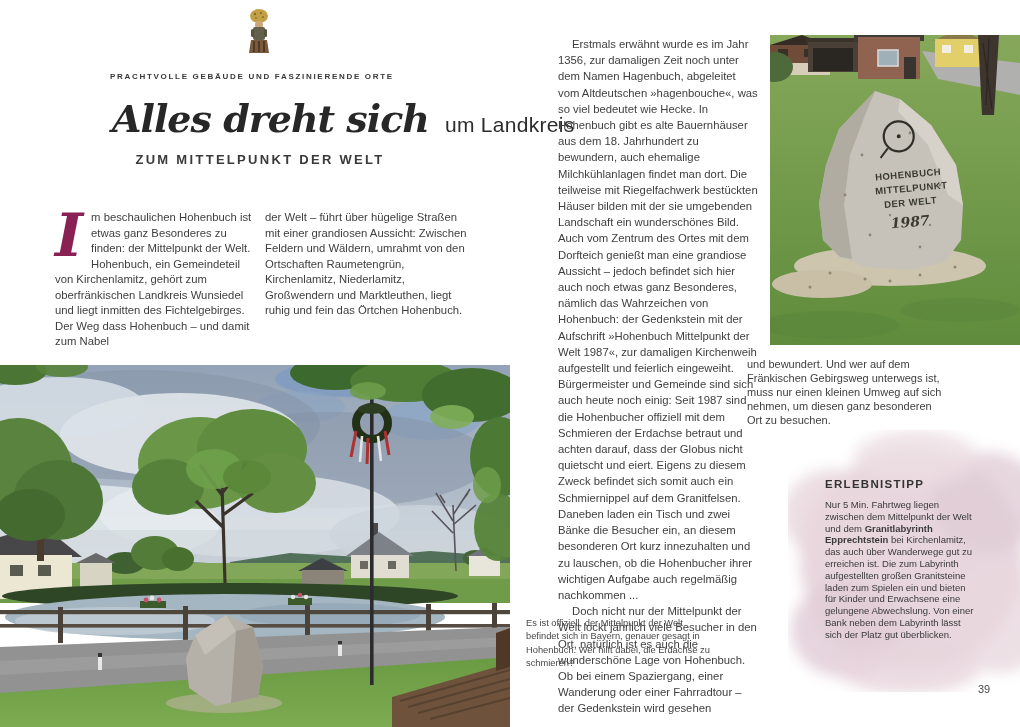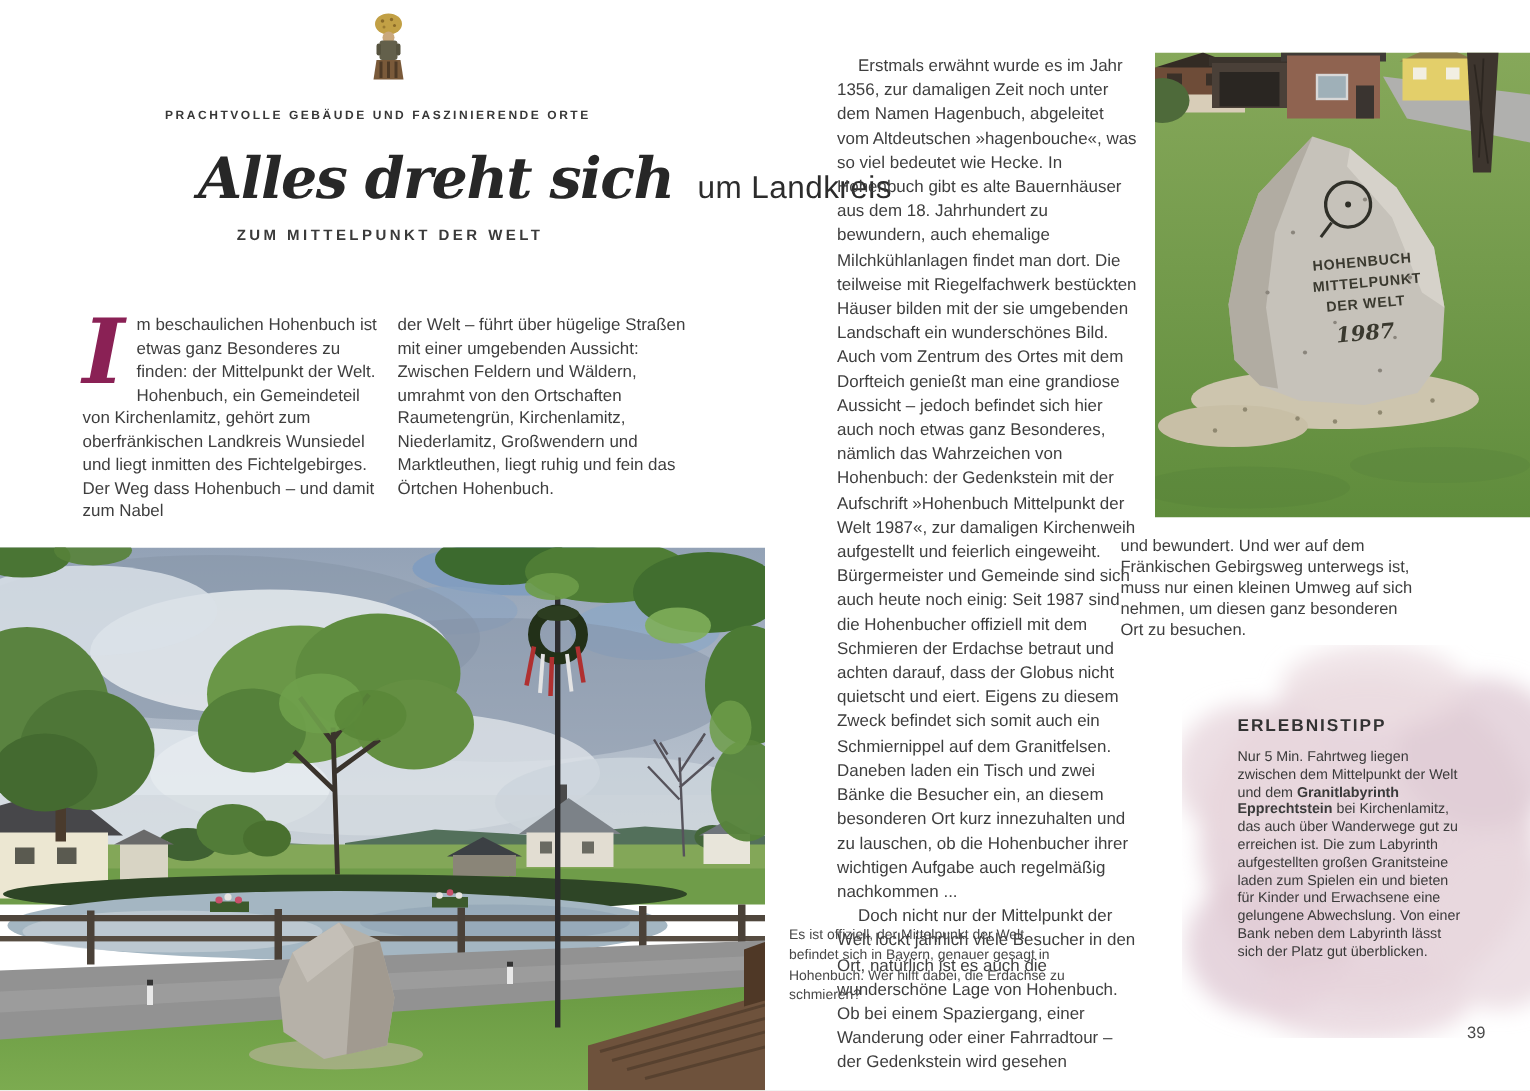--- a/index.html
+++ b/index.html
@@ -12,26 +12,26 @@
   .kicker{
     position:absolute;left:110px;top:72px;width:300px;
     font-size:8px;font-weight:700;letter-spacing:1.7px;color:#383838;
   }
   .title-row{
     position:absolute;left:112px;top:96px;width:420px;
     display:flex;align-items:baseline;gap:16px;white-space:nowrap;
   }
   .title-script{
     font-family:"DejaVu Serif",serif;font-style:italic;font-weight:700;
-    font-size:38px;color:#272727;letter-spacing:-1px;margin-left:20px;
+    font-size:38px;color:#272727;letter-spacing:-1px;
   }
   .title-plain{font-size:21px;font-weight:400;color:#2c2c2c;letter-spacing:.3px;}
   .subtitle{
     position:absolute;left:112px;top:152px;width:296px;text-align:center;
-    font-size:10px;font-weight:700;letter-spacing:2.3px;color:#3a3a3a;
+    font-size:13px;font-weight:700;letter-spacing:2.3px;color:#3a3a3a;
   }
   .intro-col{
     position:absolute;top:210px;font-size:11.3px;line-height:15.5px;color:#3e3e3e;
   }
   .intro-col1{left:55px;width:200px;}
   .intro-col2{left:265px;width:206px;}
   .dropcap{
     float:left;font-family:"DejaVu Serif",serif;font-style:italic;font-weight:700;
     font-size:60px;line-height:46px;color:#8a2155;margin:2px 8px 0 0;
   }
@@ -77,21 +77,21 @@
   <div class="kicker">PRACHTVOLLE GEBÄUDE UND FASZINIERENDE ORTE</div>
   <div class="title-row">
     <span class="title-script">Alles dreht sich</span>
     <span class="title-plain">um Landkreis</span>
   </div>
   <div class="subtitle">ZUM MITTELPUNKT DER WELT</div>
 
   <div class="intro-col intro-col1">
     <span class="dropcap">I</span><span>m beschaulichen Hohenbuch ist etwas ganz Besonderes zu finden: der Mittelpunkt der Welt. Hohenbuch, ein Gemeindeteil von Kirchenlamitz, gehört zum oberfränkischen Landkreis Wunsiedel und liegt inmitten des Fichtelgebirges. Der Weg dass Hohenbuch – und damit zum Nabel</span>
   </div>
-  <div class="intro-col intro-col2">der Welt – führt über hügelige Straßen mit einer umgebenden Aussicht: Zwischen Feldern und Wäldern, umrahmt von den Ortschaften Raumetengrün, Kirchenlamitz, Niederlamitz, Großwendern und Marktleuthen, liegt ruhig und fein das Örtchen Hohenbuch.</div>
+  <div class="intro-col intro-col2">der Welt – führt über hügelige Straßen mit einer grandiosen Aussicht: Zwischen Feldern und Wäldern, umrahmt von den Ortschaften Raumetengrün, Kirchenlamitz, Niederlamitz, Großwendern und Marktleuthen, liegt ruhig und fein das Örtchen Hohenbuch.</div>
 
   <svg class="photo-left" viewBox="0 0 510 362" preserveAspectRatio="none">
     <defs>
       <linearGradient id="skyG" x1="0" y1="0" x2="0" y2="1">
         <stop offset="0" stop-color="#93a2b6"></stop>
           <stop offset="1" stop-color="#c9d0d8"></stop>
       </linearGradient>
       <linearGradient id="grassG" x1="0" y1="0" x2="0" y2="1">
         <stop offset="0" stop-color="#6a9a43"></stop>
           <stop offset="1" stop-color="#7cab50"></stop>

